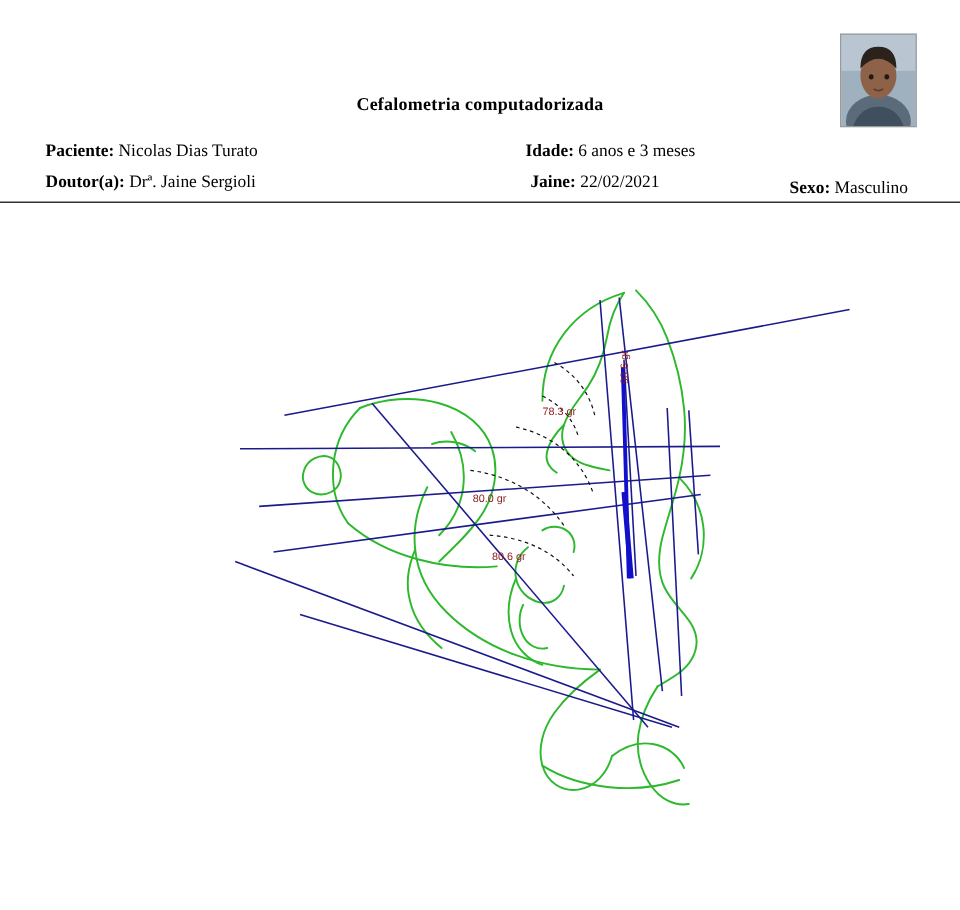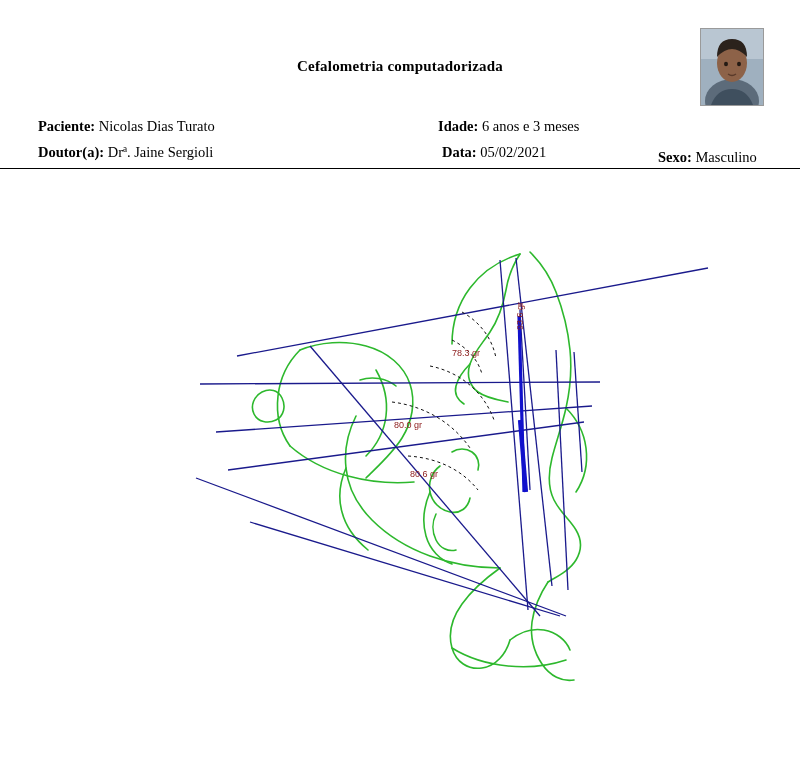--- a/index.html
+++ b/index.html
@@ -30,20 +30,21 @@
     top: 58px;
     left: 0;
     width: 800px;
     text-align: center;
   }
   #title-main {
     font-size: 15px;
     font-weight: bold;
     font-family: "Liberation Serif", serif;
     letter-spacing: 0.2px;
+    margin-top: 22px;
   }
   #title-sub {
     font-size: 14px;
     font-weight: bold;
     font-family: "Liberation Sans", sans-serif;
     margin-top: 10px;
   }
 
   #patient-photo {
     position: absolute;
@@ -80,21 +81,21 @@
     top: 168px;
     left: 0;
     width: 800px;
     height: 1px;
     background: #000000;
   }
 
   
   #tracing-area {
     position: absolute;
-    top: 170px;
+    top: 160px;
     left: 0;
     width: 704px;
     height: 588px;
     text-align: center;
   }
   #tracing-svg {
     display: block;
   }
   .measure-label {
     font-family: "Liberation Sans", sans-serif;
@@ -135,22 +136,22 @@
     <span class="field-label">Doutor(a):</span>
     <span class="field-value">Drª. Jaine Sergioli</span>
   </div>
 
   <div class="field-row" id="row-idade">
     <span class="field-label">Idade:</span>
     <span class="field-value">6 anos e 3 meses</span>
   </div>
 
   <div class="field-row" id="row-data">
-    <span class="field-label">Data:</span>
-    <span class="field-value">05/02/2021</span>
+    <span class="field-label">Jaine:</span>
+    <span class="field-value">22/02/2021</span>
   </div>
 
   <div class="field-row" id="row-sexo">
     <span class="field-label">Sexo:</span>
     <span class="field-value">Masculino</span>
   </div>
 
   <div id="header-rule"></div>
 </div>
 

